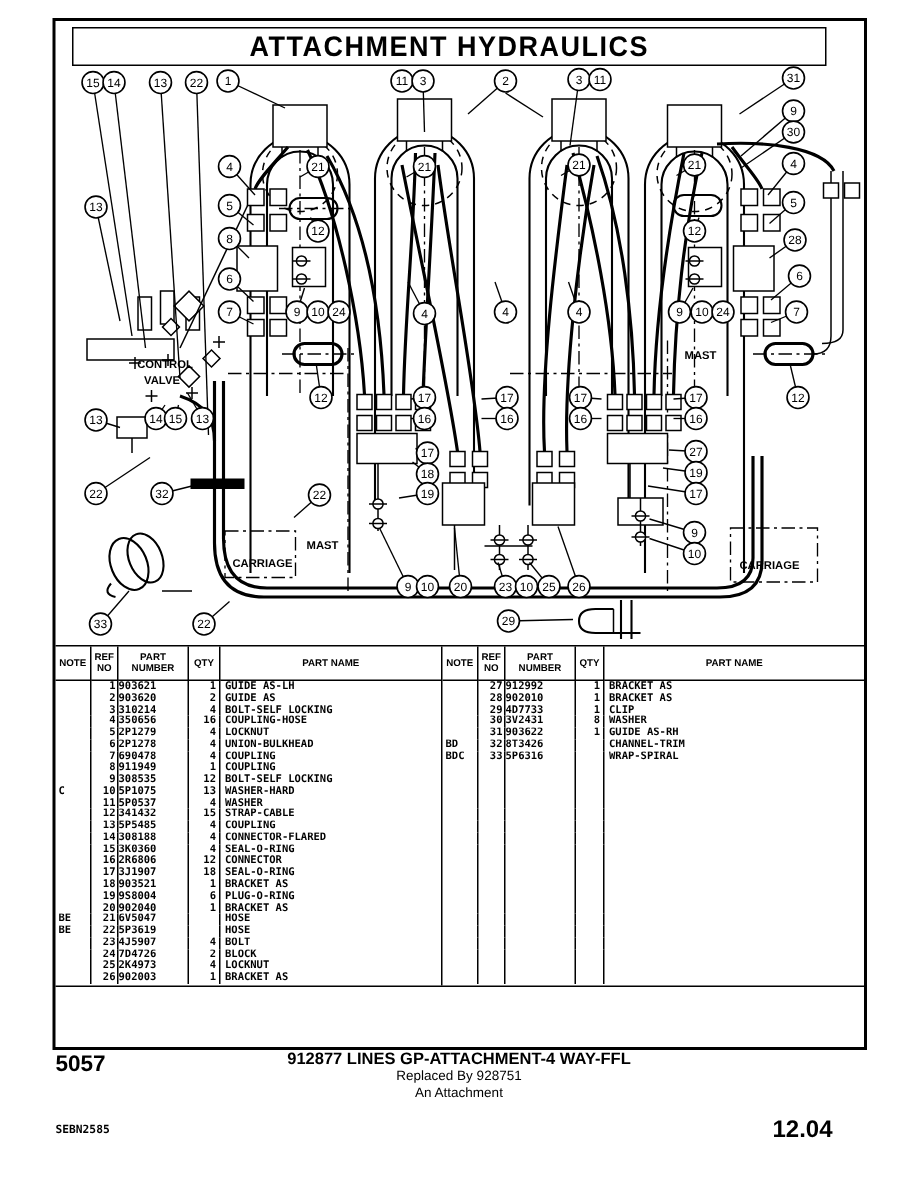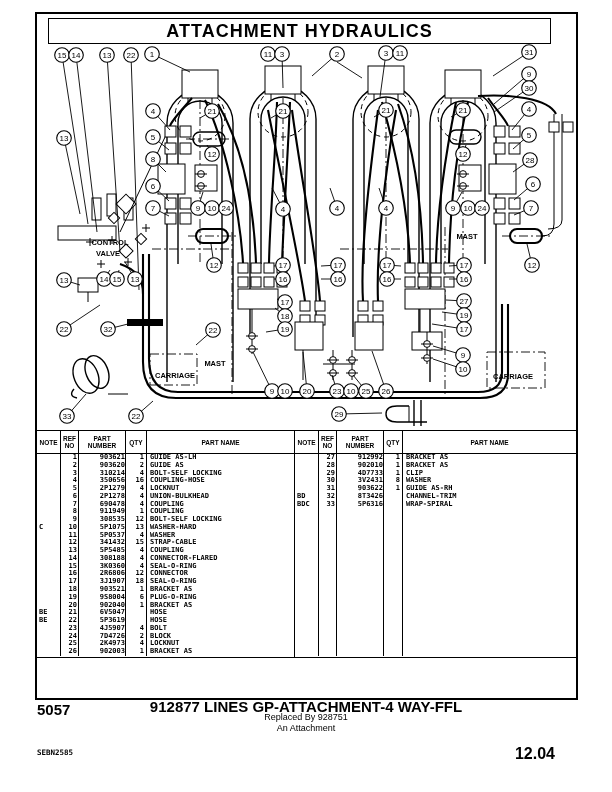--- a/index.html
+++ b/index.html
@@ -22,29 +22,29 @@
   .ptable{position:absolute;left:0;top:416px;width:539px;height:228px;border-top:1.5px solid #000;border-bottom:1.5px solid #000;box-sizing:border-box;display:flex;}
   .half{display:grid;grid-template-rows:23px repeat(26,7.77px);box-sizing:border-box;}
   #left-half{width:258px;grid-template-columns:24px 18px 47px 21px 1fr;border-right:1.4px solid #000;}
   #right-half{width:281px;grid-template-columns:24px 18px 47px 19px 1fr;}
   .hc{border-bottom:1.3px solid #000;border-right:1px solid #000;font-weight:bold;font-size:6.5px;display:flex;align-items:center;justify-content:center;text-align:center;white-space:pre-line;line-height:7px;}
   .hc.name{border-right:none;}
   .tc{font-family:"DejaVu Sans Mono",monospace;font-weight:bold;font-size:7px;line-height:7.7px;border-right:1px solid #000;white-space:nowrap;overflow:hidden;}
   .tc.name{border-right:none;padding-left:3px;}
   .tc.ref{text-align:right;padding-right:1px;}
   .tc.qty{text-align:right;padding-right:2px;}
-  .tc.pn{text-align:right;}
+  .tc.pn{text-align:left;}
   .tc.note{padding-left:2px;}
   .notes{position:absolute;left:0;top:644px;width:539px;height:40px;border-top:0;box-sizing:border-box;font-family:"DejaVu Sans Mono",monospace;font-weight:bold;font-size:7px;}
   #notes-left{position:absolute;left:5px;top:3px;line-height:9.5px;}
   .notes-right{position:absolute;left:263px;top:3px;}
   .fig-ref{position:absolute;right:5px;bottom:3px;font-size:6.8px;}
   .footer-pid{position:absolute;left:37px;top:701px;font-weight:bold;font-size:15px;text-align:center;}
   .caption{position:absolute;left:0;top:701px;width:612px;text-align:center;font-size:9px;line-height:11px;}
-  .caption .cap1{font-weight:bold;font-size:15px;}
+  .caption .cap1{font-weight:bold;font-size:11px;}
   .footer-doc{position:absolute;left:37px;top:748px;font-family:"DejaVu Sans Mono",monospace;font-weight:bold;font-size:7.5px;}
   .footer-page{position:absolute;left:495px;top:745px;width:60px;text-align:right;font-weight:bold;font-size:16px;}
 </style>
 </head>
 <body>
 
 <div class="page">
   <div class="frame">
 
     <div class="title-box">

